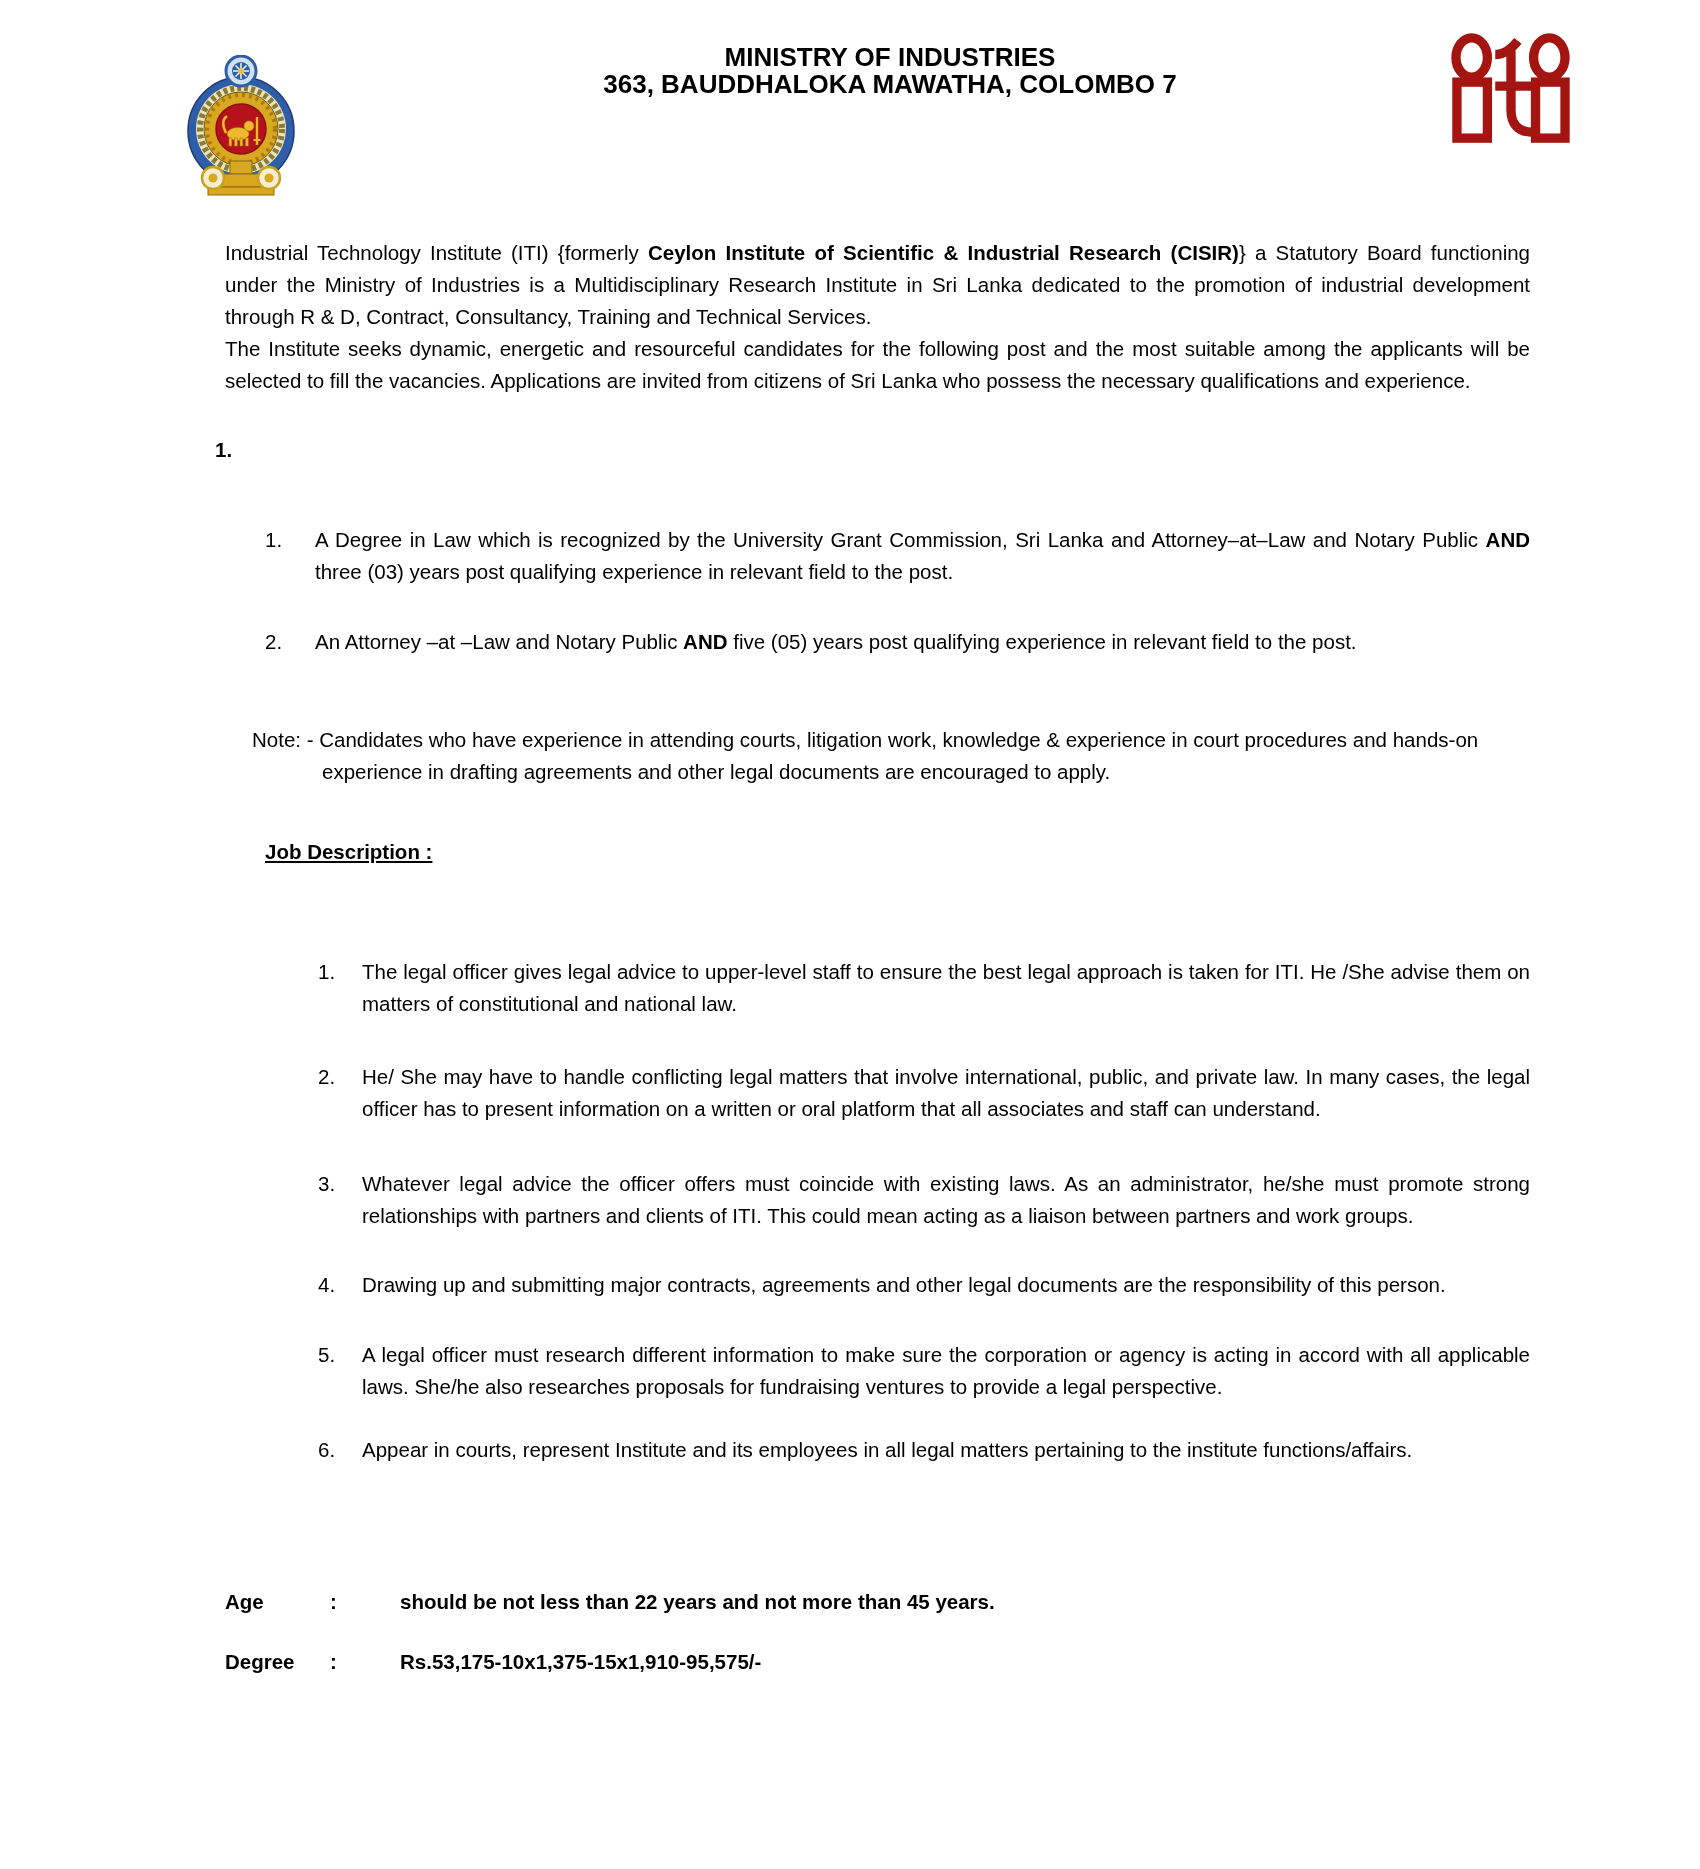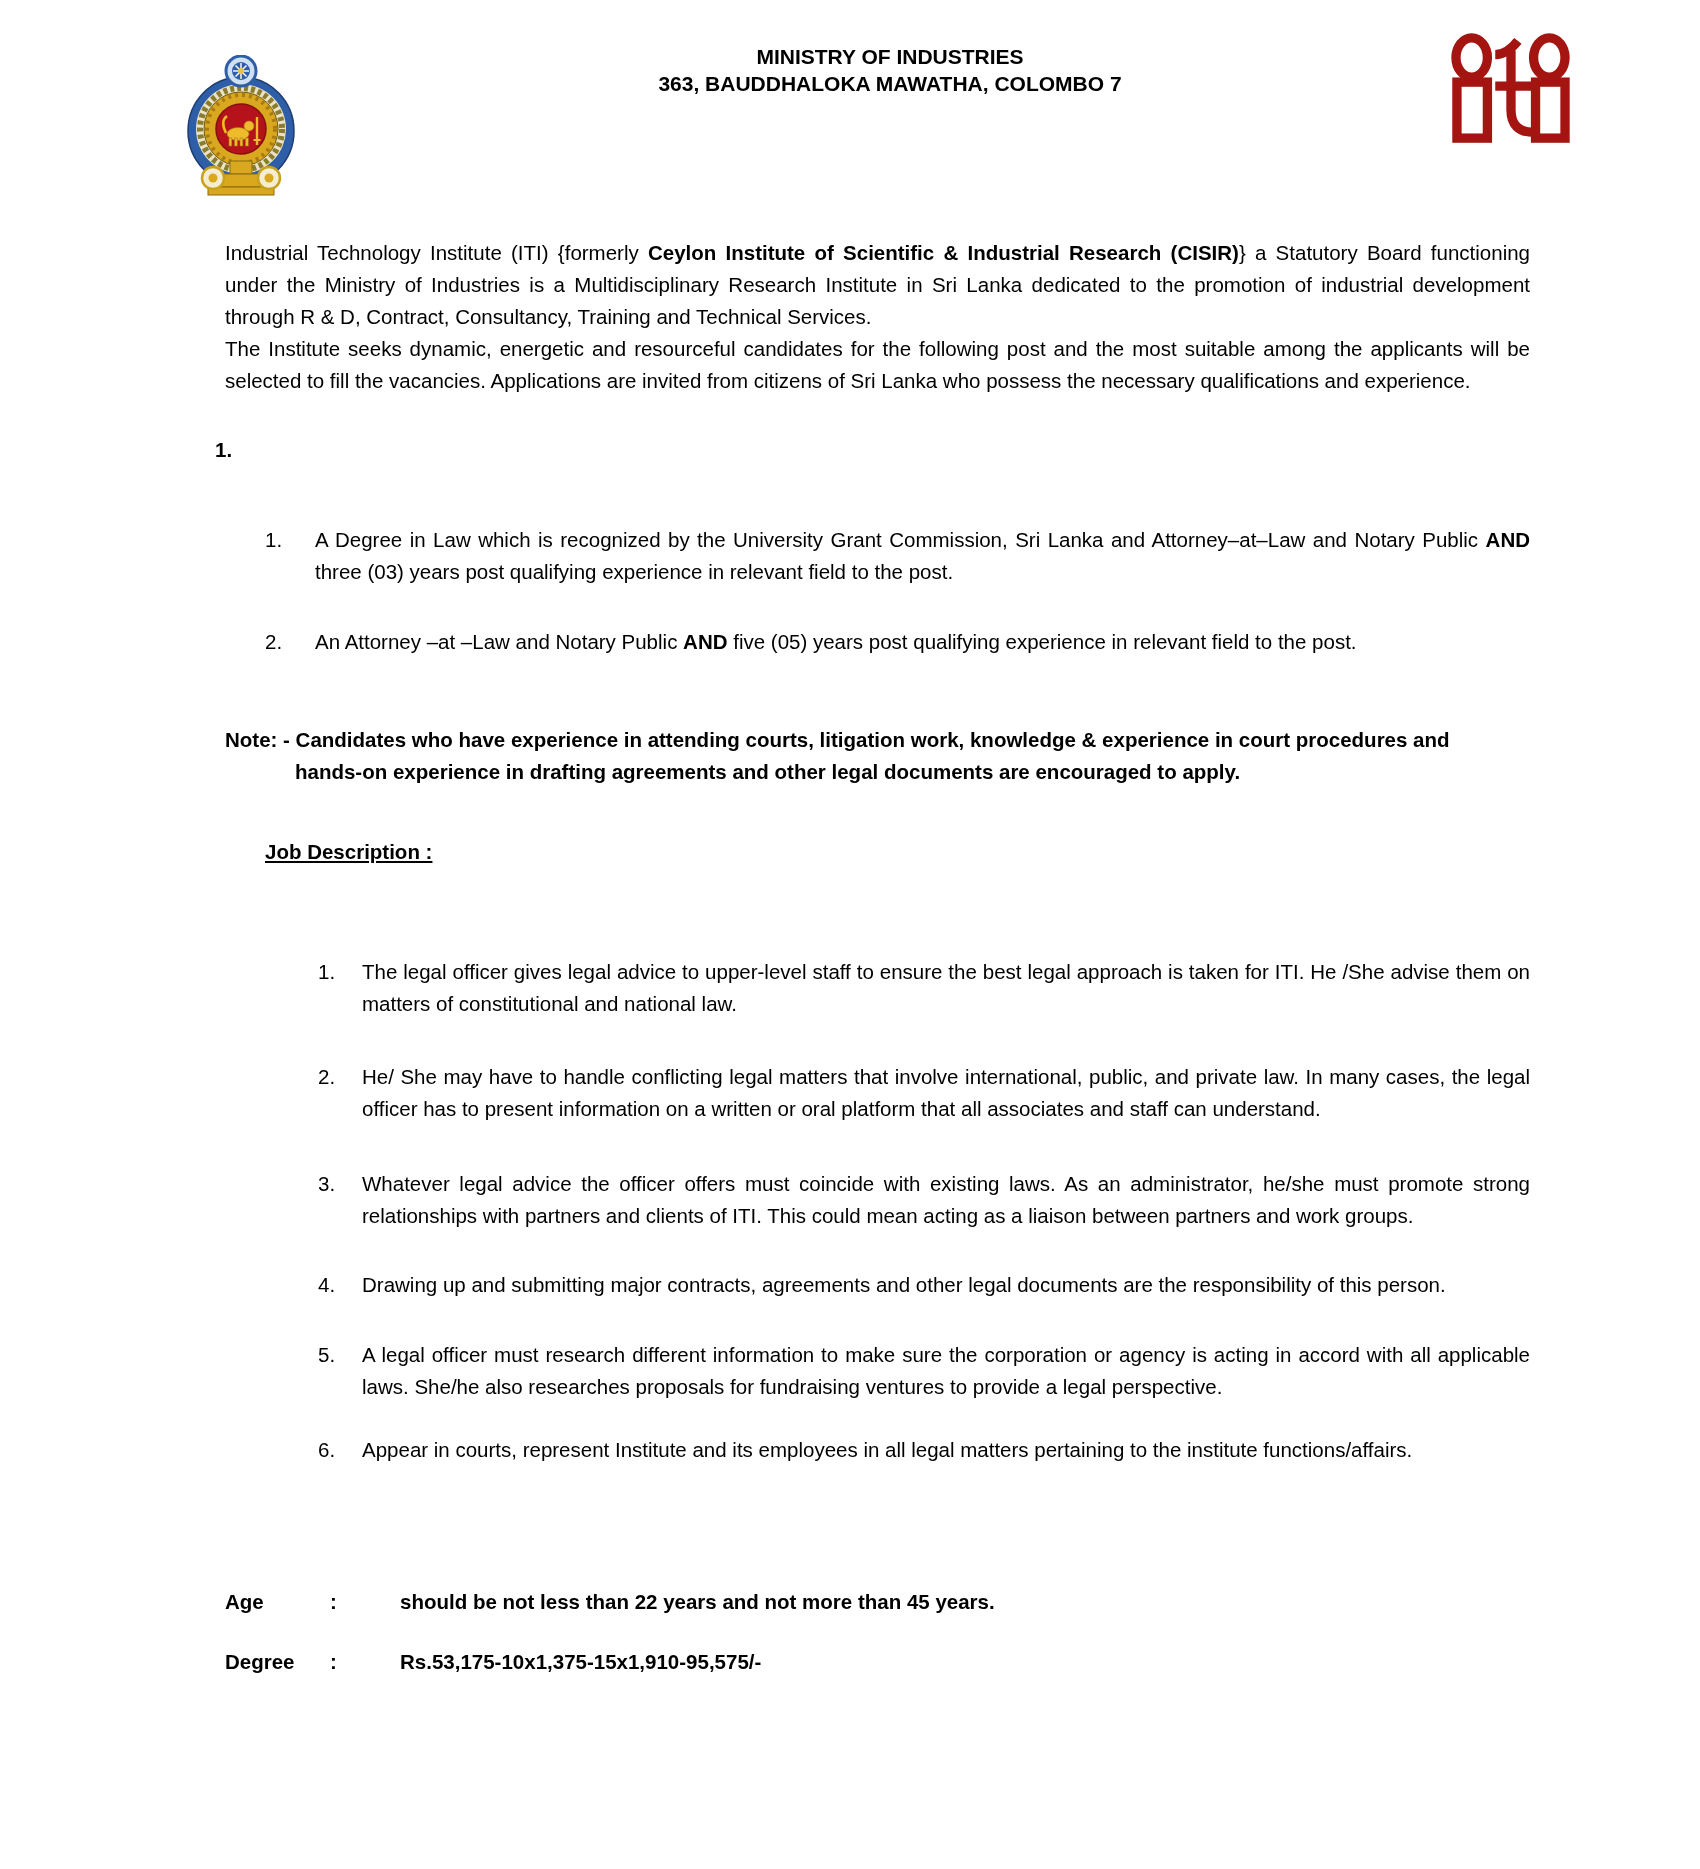--- a/index.html
+++ b/index.html
@@ -14,21 +14,21 @@
     line-height:32px;
     color:#000;
     overflow:hidden;
   }
 
   
   .emblem   { position:absolute; left:183px; top:55px;  width:117px; height:143px; }
   .iti-logo { position:absolute; left:1447px; top:33px; width:126px; height:112px; }
   .header-text {
     position:absolute; left:260px; top:44px; width:1260px;
-    text-align:center; font-weight:bold; font-size:21px; line-height:26px;
+    text-align:center; font-weight:bold; font-size:26px; line-height:26px;
   }
   .header-institute { margin-top:38px; word-spacing:40px; }
   .header-address   { margin-top:1px; }
 
   
   .content { position:absolute; left:225px; top:237px; width:1305px; }
   .content p { margin:0; }
   .justified { text-align:justify; }
   .p2 { margin-top:32px; }
 
@@ -38,22 +38,22 @@
   .post-subtitle{ font-weight:normal; }
   .post-subtitle b { font-weight:bold; }
 
   .quals { margin-top:58px; }
   .qual-row { display:flex; margin-left:40px; }
   .qual-row + .qual-row { margin-top:38px; }
   .qual-number { width:50px; flex-shrink:0; }
   .qual-text   { width:1215px; text-align:justify; }
 
   .note {
-    margin-top:66px; width:1290px;
-    font-weight:bold; padding-left:70px; text-indent:-70px;
+    margin-top:66px; margin-left:27px; width:1290px;
+    font-weight:normal; padding-left:70px; text-indent:-70px;
     box-sizing:border-box;
   }
 
   .jd-heading {
     margin-top:48px; margin-left:40px;
     font-weight:bold; text-decoration:underline;
   }
   .jd-list { margin-top:88px; }
   .jd-row { display:flex; margin-left:93px; }
   .jd-number { width:44px; flex-shrink:0; }

